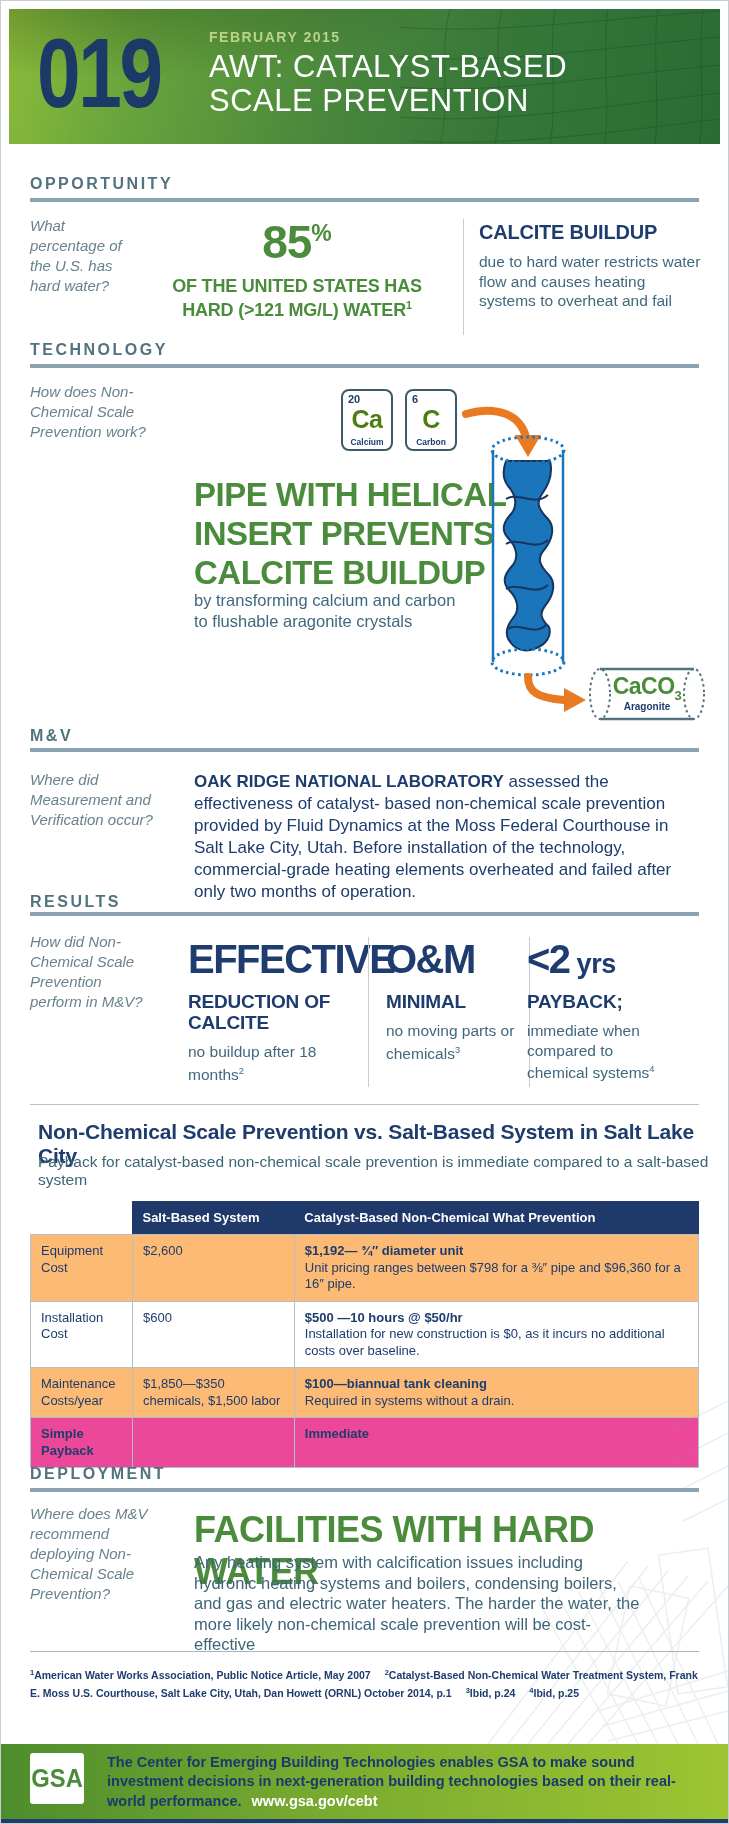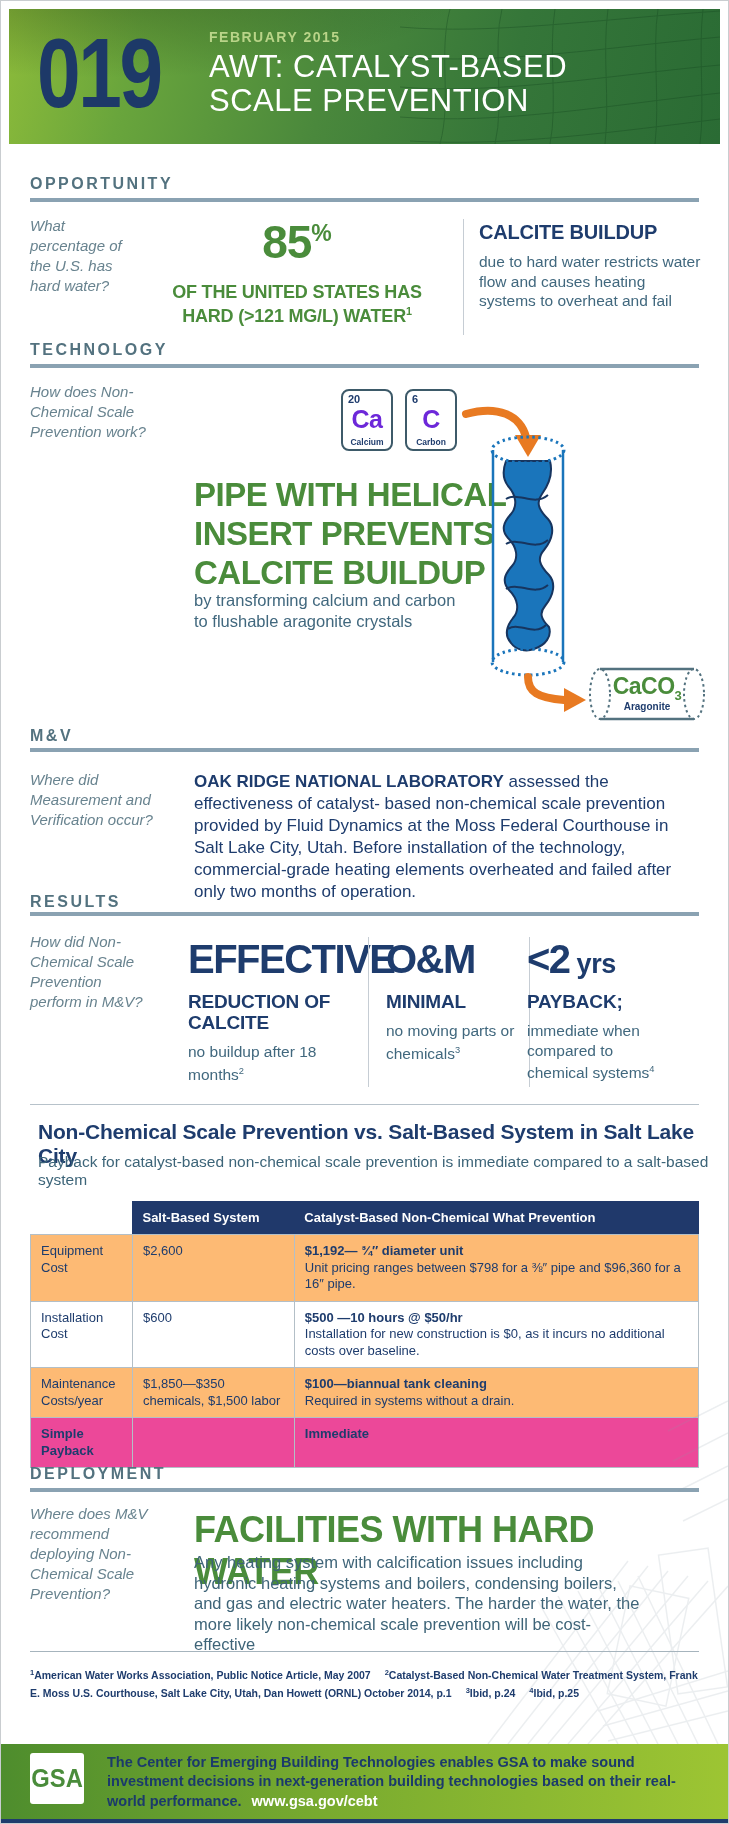--- a/index.html
+++ b/index.html
@@ -27,33 +27,33 @@
   .header-title{font-size:31px;line-height:34px;color:#ffffff;font-weight:400;letter-spacing:.5px;margin-top:5px;}
   
   .sec-label{position:absolute;left:29px;font-size:16px;font-weight:bold;color:#53727f;letter-spacing:2.5px;}
   .sec-rule{position:absolute;left:29px;width:669px;height:4px;background:#8aa2b2;}
   .question{position:absolute;font-style:italic;color:#68838f;font-size:15px;line-height:20px;}
   .thin-rule{position:absolute;left:29px;width:669px;height:1px;background:#b7c2ca;}
   
   .stat-block{position:absolute;left:150px;top:214px;width:292px;text-align:center;}
   .stat-big{font-size:46px;font-weight:bold;color:#4a8c3b;letter-spacing:-1px;}
   .stat-pct{font-size:23px;position:relative;top:-17px;font-weight:bold;color:#4a8c3b;}
-  .stat-caption{font-size:18px;line-height:19px;font-weight:bold;color:#4a8c3b;margin-top:14px;letter-spacing:-.2px;}
+  .stat-caption{font-size:18px;line-height:19px;font-weight:bold;color:#4a8c3b;margin-top:8px;letter-spacing:-.2px;}
   .v-divider{position:absolute;width:1px;background:#c6cdd4;}
   .callout{position:absolute;left:478px;top:220px;width:224px;}
   .callout-title{font-size:20px;font-weight:bold;color:#1e3c6d;letter-spacing:-.2px;}
   .callout-body{font-size:15.5px;line-height:19.5px;color:#41687e;margin-top:8px;}
   
   .tiles{position:absolute;left:340px;top:388px;display:flex;gap:12px;}
   .element-tile{
     width:52px;height:62px;border:2.5px solid #3d5a69;border-radius:8px;background:#fff;
     position:relative;box-sizing:border-box;
   }
   .element-number{position:absolute;left:5px;top:2px;font-size:11px;font-weight:bold;color:#1e3c6d;}
-  .element-symbol{position:absolute;left:0;right:0;top:14px;text-align:center;font-size:25px;font-weight:bold;color:#6d28d9;letter-spacing:-.5px;}
+  .element-symbol{position:absolute;left:0;right:0;top:14px;text-align:center;font-size:25px;font-weight:bold;color:#4d7c0f;letter-spacing:-.5px;}
   .element-name{position:absolute;left:0;right:0;bottom:2px;text-align:center;font-size:8.5px;font-weight:bold;color:#1e3c6d;}
   .tech-headline{position:absolute;left:193px;top:474px;font-size:33px;line-height:39px;font-weight:bold;color:#4a8c3b;letter-spacing:-.5px;}
   .tech-subtext{position:absolute;left:193px;top:589px;width:265px;font-size:16.5px;line-height:20.5px;color:#41687e;}
   .pipe-svg{position:absolute;left:455px;top:398px;}
   .capsule{position:absolute;left:586px;top:666px;width:120px;height:54px;}
   .capsule svg{position:absolute;left:0;top:0;}
   .capsule-text{position:absolute;left:0;right:0;top:6px;text-align:center;}
   .capsule-formula{font-size:23px;font-weight:bold;color:#4a8c3b;letter-spacing:-.5px;}
   .capsule-formula sub{font-size:13px;}
   .capsule-label{font-size:10px;font-weight:bold;color:#1e3c6d;margin-top:-2px;}

